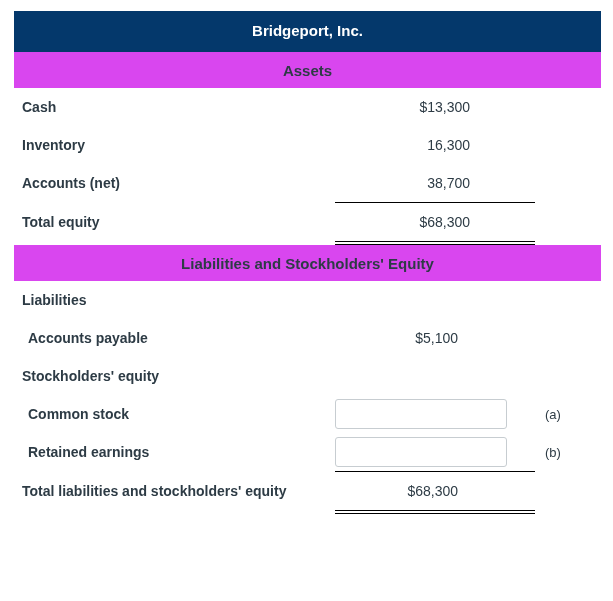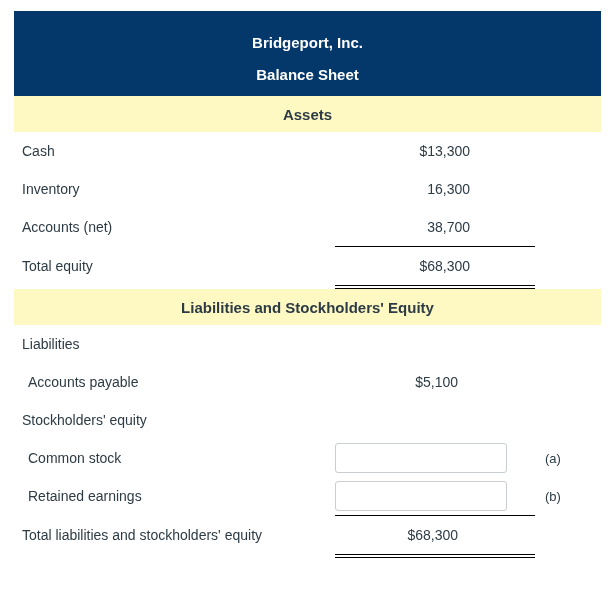--- a/index.html
+++ b/index.html
@@ -26,46 +26,46 @@
   
   .title-band {
     background: #04386b;
     color: #ffffff;
     text-align: center;
     font-weight: bold;
     font-size: 15px;
     line-height: 20px;
     padding: 10px 0 11px 0;
   }
-  .title-line { display: block; white-space: nowrap; margin-top: 12px; }
+  .title-line { display: block; white-space: nowrap; }
 
   
   .section-band {
-    background: #fef9c3;
+    background: #d946ef;
     color: #2d3b45;
     text-align: center;
     font-weight: bold;
     font-size: 15px;
     line-height: 19px;
     padding: 9px 0 8px 0;
   }
 
   
   table.lines {
     width: 587px;
     border-collapse: collapse;
     table-layout: fixed;
   }
   table.lines td {
     padding: 0;
     vertical-align: middle;
     font-size: 14px;
     color: #2d3b45;
   }
-  .c-label { width: 321px; }
+  .c-label { width: 321px; font-weight: bold; }
   .c-value { width: 187px; text-align: right; }
   .c-note  { width: 79px;  text-align: left; padding-left: 23px !important; }
 
   .row { height: 38px; }
 
   .lbl { padding-left: 8px; white-space: nowrap; }
   .lbl.indent { padding-left: 14px; }
 
   .val { white-space: nowrap; padding-right: 52px; }
   .val.narrow { padding-right: 64px; }
@@ -106,21 +106,20 @@
   }
   .note-txt { font-size: 13px; color: #2d3b45; white-space: nowrap; }
 </style>
 </head>
 <body>
 
 <div id="sheet">
 
   <div class="title-band">
     <span class="title-line">Bridgeport, Inc.</span>
-    <span class="title-line">Balance Sheet</span>
   </div>
 
   <div class="section-band">Assets</div>
 
   <table class="lines">
     <tbody>
         <tr class="row">
       <td class="c-label"><span class="lbl">Cash</span></td>
       <td class="c-value"><span class="val">$13,300</span></td>
       <td class="c-note"></td>

